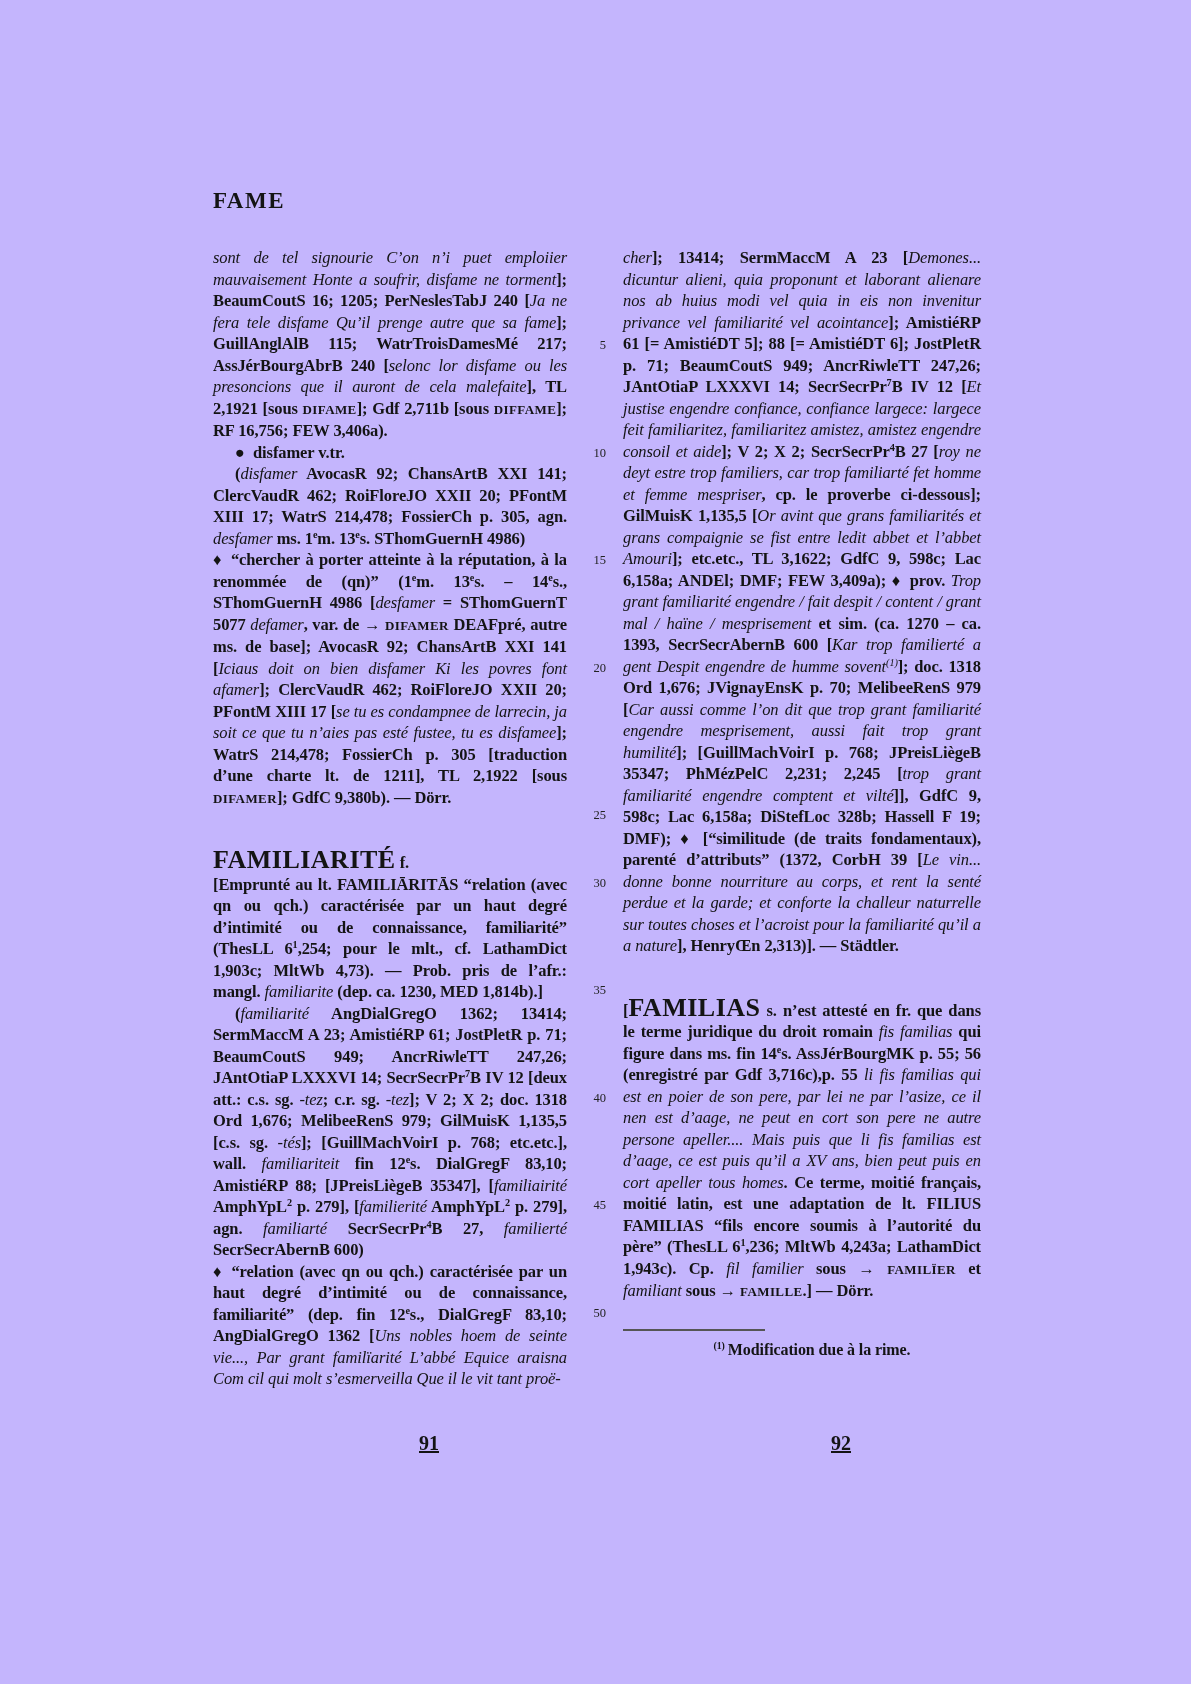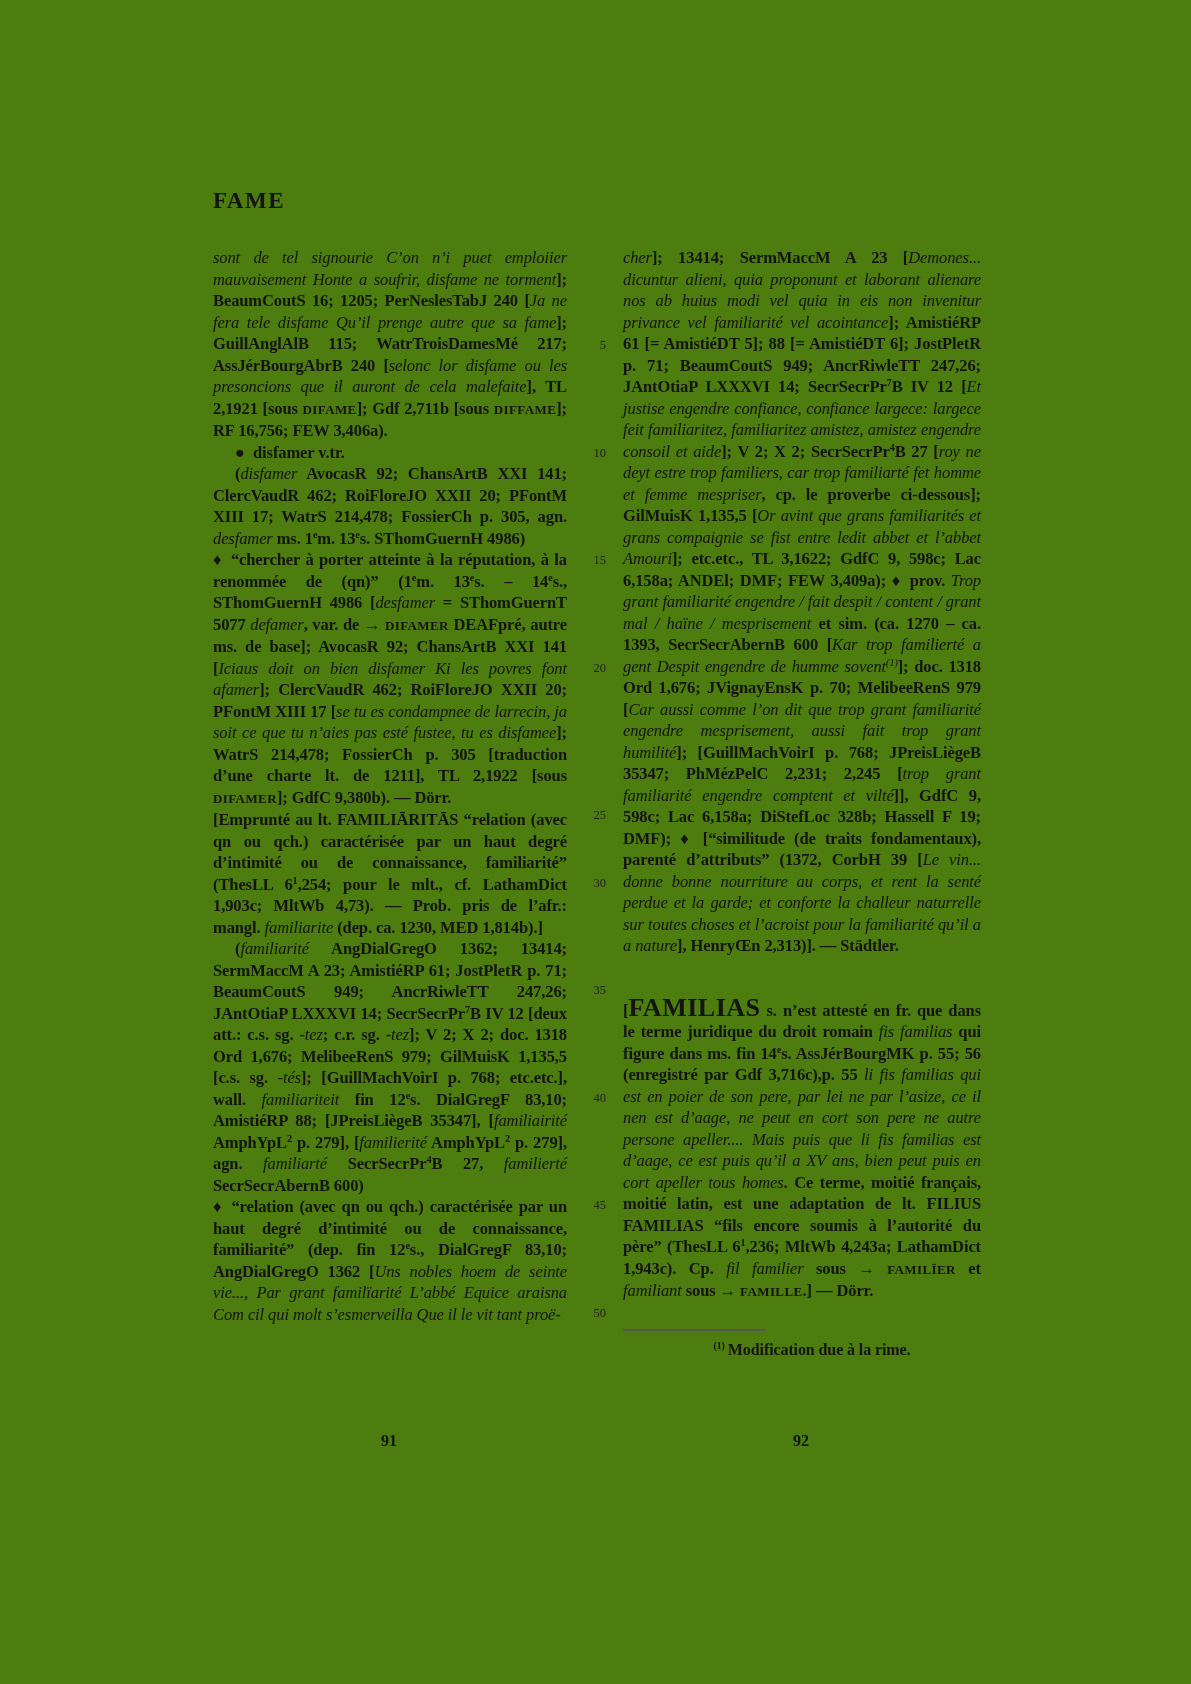--- a/index.html
+++ b/index.html
@@ -1,20 +1,20 @@
 <!DOCTYPE html>
 <html lang="fr"><head>
 <meta charset="utf-8">
 <style>
   html,body { margin:0; padding:0; background:#e8e8e6; }
   .page {
     position:relative;
     width:1191px; height:1684px;
     margin:0 auto;
-    background:#4d7c0f;
+    background:#c4b5fd;
     font-family:"Liberation Serif","DejaVu Serif",serif;
     color:#141414;
     overflow:hidden;
   }
   .running-header {
     position:absolute; left:213px; top:188px;
     font-size:23px; font-weight:bold; letter-spacing:1.5px;
   }
   .col {
     position:absolute; top:247px;
@@ -33,38 +33,39 @@
   .seg-sc { font-weight:bold; font-size:13px; letter-spacing:0.4px; }
   .seg-hw { font-weight:bold; font-size:26px; letter-spacing:0.5px; }
   sup { font-size:0.62em; line-height:0; vertical-align:super; }
   .gutter-num {
     position:absolute; left:570px; width:36px;
     text-align:right;
     font-size:12.5px; font-weight:normal; color:#222;
   }
   .pagenum {
     position:absolute; top:1432px; width:100px;
-    text-align:center; font-size:16px; font-weight:bold;
+    text-align:right; font-size:20px; font-weight:bold;text-decoration:underline;
   }
   .pagenum-left  { left:339px; }
   .pagenum-right { left:751px; }
   .footnote { margin-top:26px; }
   .footnote-rule { width:142px; border-top:2px solid #555; margin-bottom:8px; }
   .footnote p { text-indent:20px; font-size:16px; text-align:center; }
 </style>
 </head>
 <body>
 
 <div class="page">
   <div class="running-header">FAME</div>
   <div class="col col-left" id="col-left">
       <p class=""><span class="seg-i">sont de tel signourie C’on n’i puet emploiier mauvaisement Honte a soufrir, disfame ne torment</span><span class="seg-b">]; BeaumCoutS 16; 1205; PerNeslesTabJ 240 [</span><span class="seg-i">Ja ne fera tele disfame Qu’il prenge autre que sa fame</span><span class="seg-b">]; GuillAnglAlB 115; WatrTroisDamesMé 217; AssJérBourgAbrB 240 [</span><span class="seg-i">selonc lor disfame ou les presoncions que il auront de cela malefaite</span><span class="seg-b">], TL 2,1921 [sous </span><span class="seg-sc">DIFAME</span><span class="seg-b">]; Gdf 2,711b [sous </span><span class="seg-sc">DIFFAME</span><span class="seg-b">]; RF 16,756; FEW 3,406a).</span></p>
       <p class="indent "><span class="seg-b">● disfamer v.tr.</span></p>
       <p class="indent "><span class="seg-b">(</span><span class="seg-i">disfamer</span><span class="seg-b"> AvocasR 92; ChansArtB XXI 141; ClercVaudR 462; RoiFloreJO XXII 20; PFontM XIII 17; WatrS 214,478; FossierCh p. 305, agn. </span><span class="seg-i">desfamer</span><span class="seg-b"> ms. 1<sup>e</sup>m. 13<sup>e</sup>s. SThomGuernH 4986)</span></p>
       <p class=""><span class="seg-b">♦ “chercher à porter atteinte à la réputation, à la renommée de (qn)” (1<sup>e</sup>m. 13<sup>e</sup>s. – 14<sup>e</sup>s., SThomGuernH 4986 [</span><span class="seg-i">desfamer</span><span class="seg-b"> = SThomGuernT 5077 </span><span class="seg-i">defamer</span><span class="seg-b">, var. de → </span><span class="seg-sc">DIFAMER</span><span class="seg-b"> DEAFpré, autre ms. de base]; AvocasR 92; ChansArtB XXI 141 [</span><span class="seg-i">Iciaus doit on bien disfamer Ki les povres font afamer</span><span class="seg-b">]; ClercVaudR 462; RoiFloreJO XXII 20; PFontM XIII 17 [</span><span class="seg-i">se tu es condampnee de larrecin, ja soit ce que tu n’aies pas esté fustee, tu es disfamee</span><span class="seg-b">]; WatrS 214,478; FossierCh p. 305 [traduction d’une charte lt. de 1211], TL 2,1922 [sous </span><span class="seg-sc">DIFAMER</span><span class="seg-b">]; GdfC 9,380b). — Dörr.</span></p>
+      <p class="new-entry"><span class="seg-hw">FAMILIARITÉ</span><span class="seg-b"> f.</span></p>
       <p class=""><span class="seg-b">[Emprunté au lt. FAMILIĀRITĀS “relation (avec qn ou qch.) caractérisée par un haut degré d’intimité ou de connaissance, familiarité” (ThesLL 6<sup>1</sup>,254; pour le mlt., cf. LathamDict 1,903c; MltWb 4,73). — Prob. pris de l’afr.: mangl. </span><span class="seg-i">familiarite</span><span class="seg-b"> (dep. ca. 1230, MED 1,814b).]</span></p>
       <p class="indent "><span class="seg-b">(</span><span class="seg-i">familiarité</span><span class="seg-b"> AngDialGregO 1362; 13414; SermMaccM A 23; AmistiéRP 61; JostPletR p. 71; BeaumCoutS 949; AncrRiwleTT 247,26; JAntOtiaP LXXXVI 14; SecrSecrPr<sup>7</sup>B IV 12 [deux att.: c.s. sg. </span><span class="seg-i">-tez</span><span class="seg-b">; c.r. sg. </span><span class="seg-i">-tez</span><span class="seg-b">]; V 2; X 2; doc. 1318 Ord 1,676; MelibeeRenS 979; GilMuisK 1,135,5 [c.s. sg. </span><span class="seg-i">-tés</span><span class="seg-b">]; [GuillMachVoirI p. 768; etc.etc.], wall. </span><span class="seg-i">familiariteit</span><span class="seg-b"> fin 12<sup>e</sup>s. DialGregF 83,10; AmistiéRP 88; [JPreisLiègeB 35347], [</span><span class="seg-i">familiairité</span><span class="seg-b"> AmphYpL<sup>2</sup> p. 279], [</span><span class="seg-i">familierité</span><span class="seg-b"> AmphYpL<sup>2</sup> p. 279], agn. </span><span class="seg-i">familiarté</span><span class="seg-b"> SecrSecrPr<sup>4</sup>B 27, </span><span class="seg-i">familierté</span><span class="seg-b"> SecrSecrAbernB 600)</span></p>
       <p class=""><span class="seg-b">♦ “relation (avec qn ou qch.) caractérisée par un haut degré d’intimité ou de connaissance, familiarité” (dep. fin 12<sup>e</sup>s., DialGregF 83,10; AngDialGregO 1362 [</span><span class="seg-i">Uns nobles hoem de seinte vie..., Par grant familïarité L’abbé Equice araisna Com cil qui molt s’esmerveilla Que il le vit tant proë-</span></p>
     </div>
   <div id="gutter">
       <div class="gutter-num" style="top: 338px;">5</div>
       <div class="gutter-num" style="top: 445.5px;">10</div>
       <div class="gutter-num" style="top: 553px;">15</div>
       <div class="gutter-num" style="top: 660.5px;">20</div>
       <div class="gutter-num" style="top: 768px; margin-top: 40px;">25</div>

